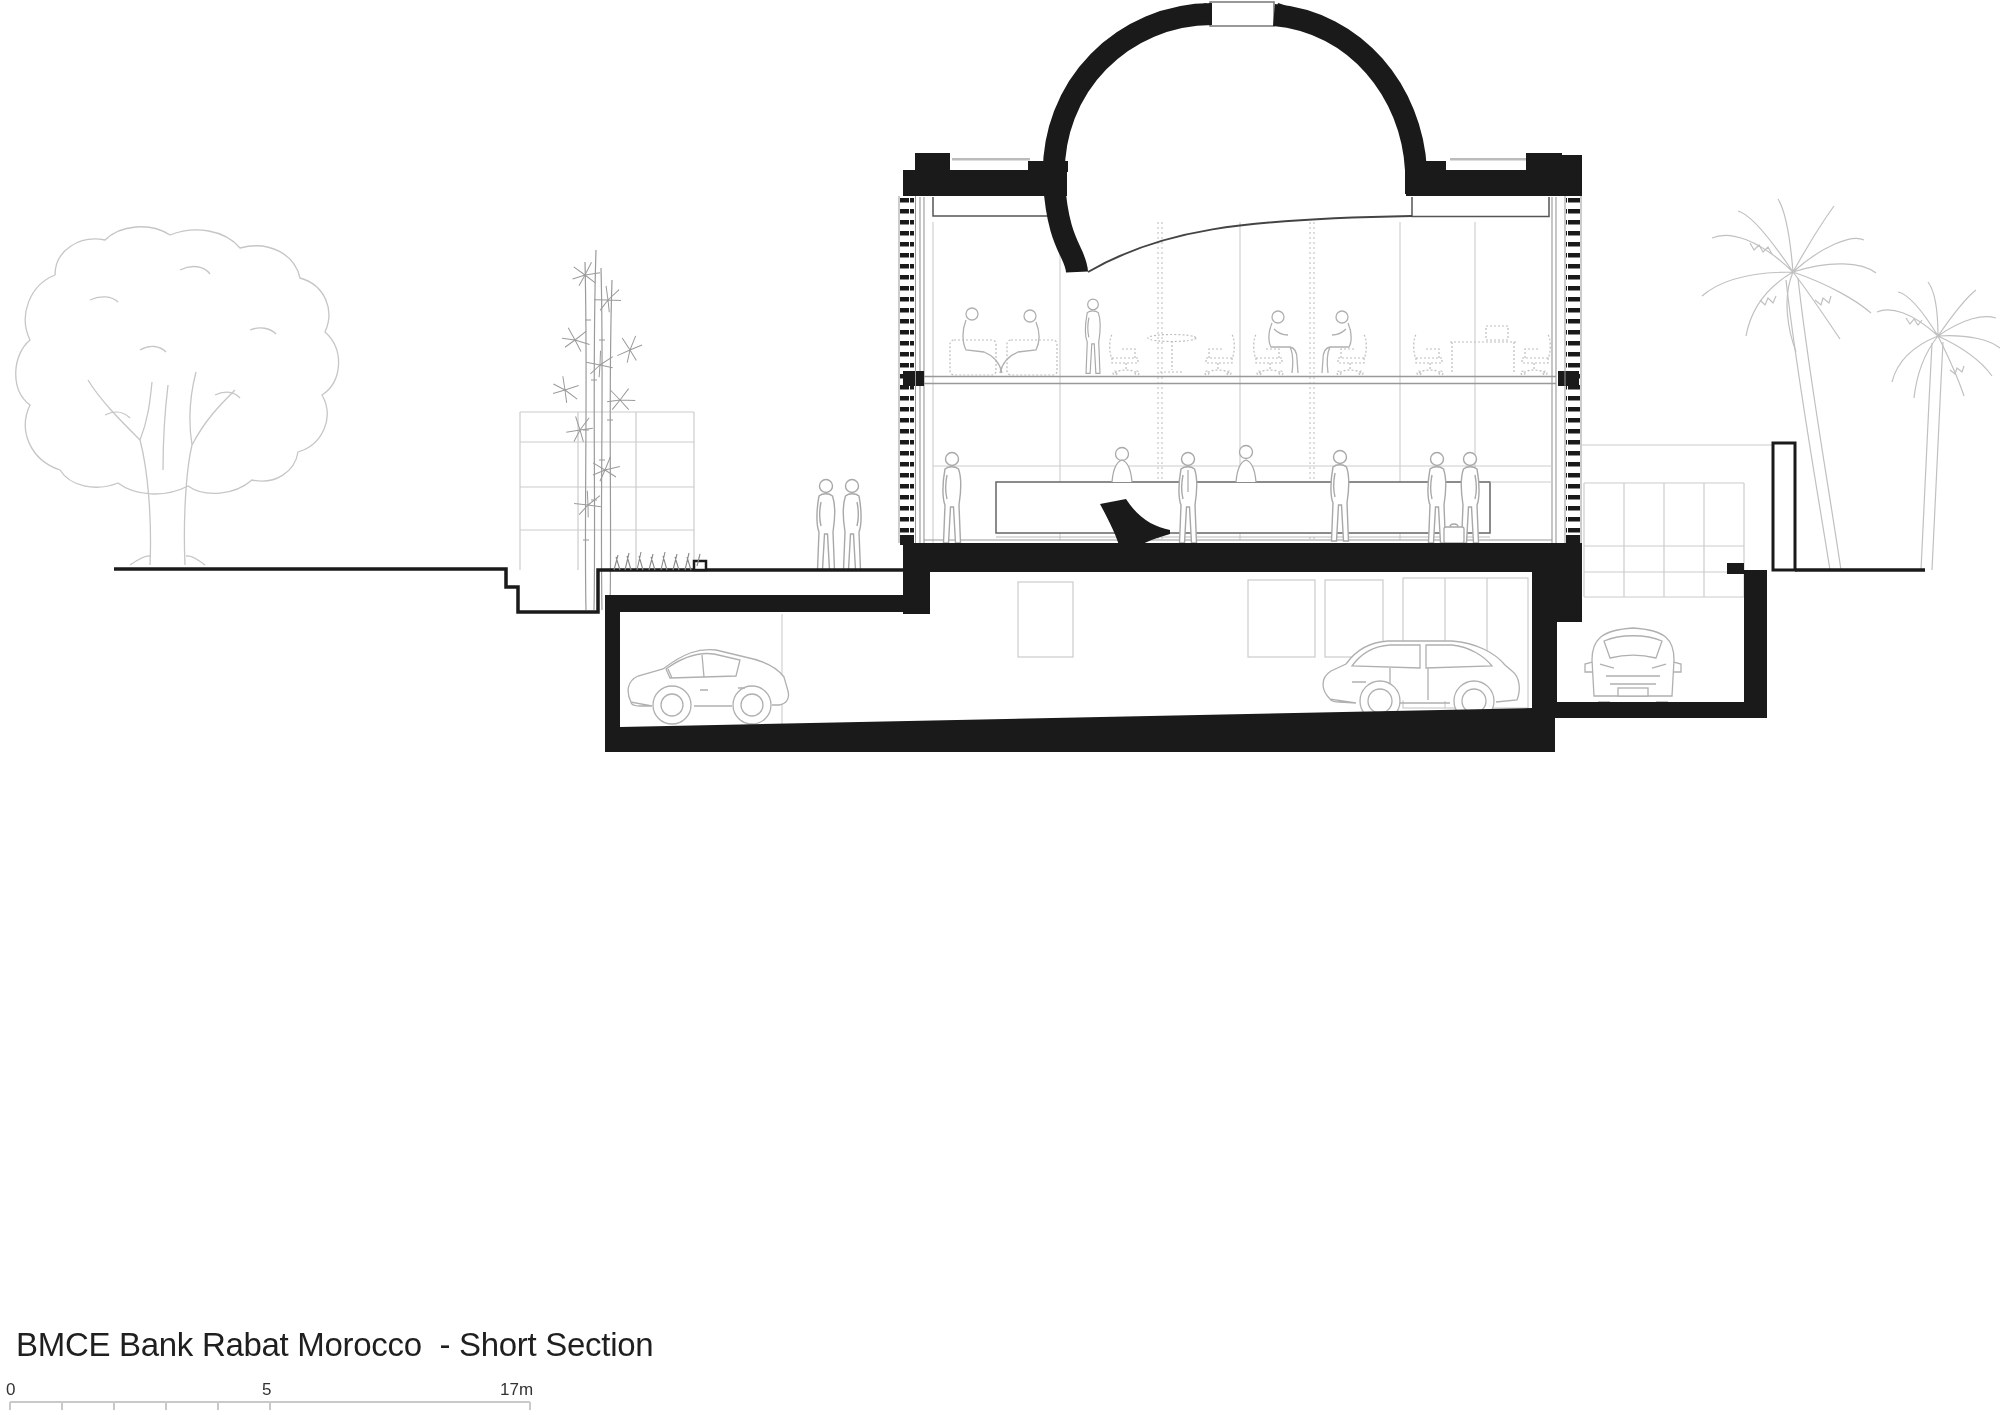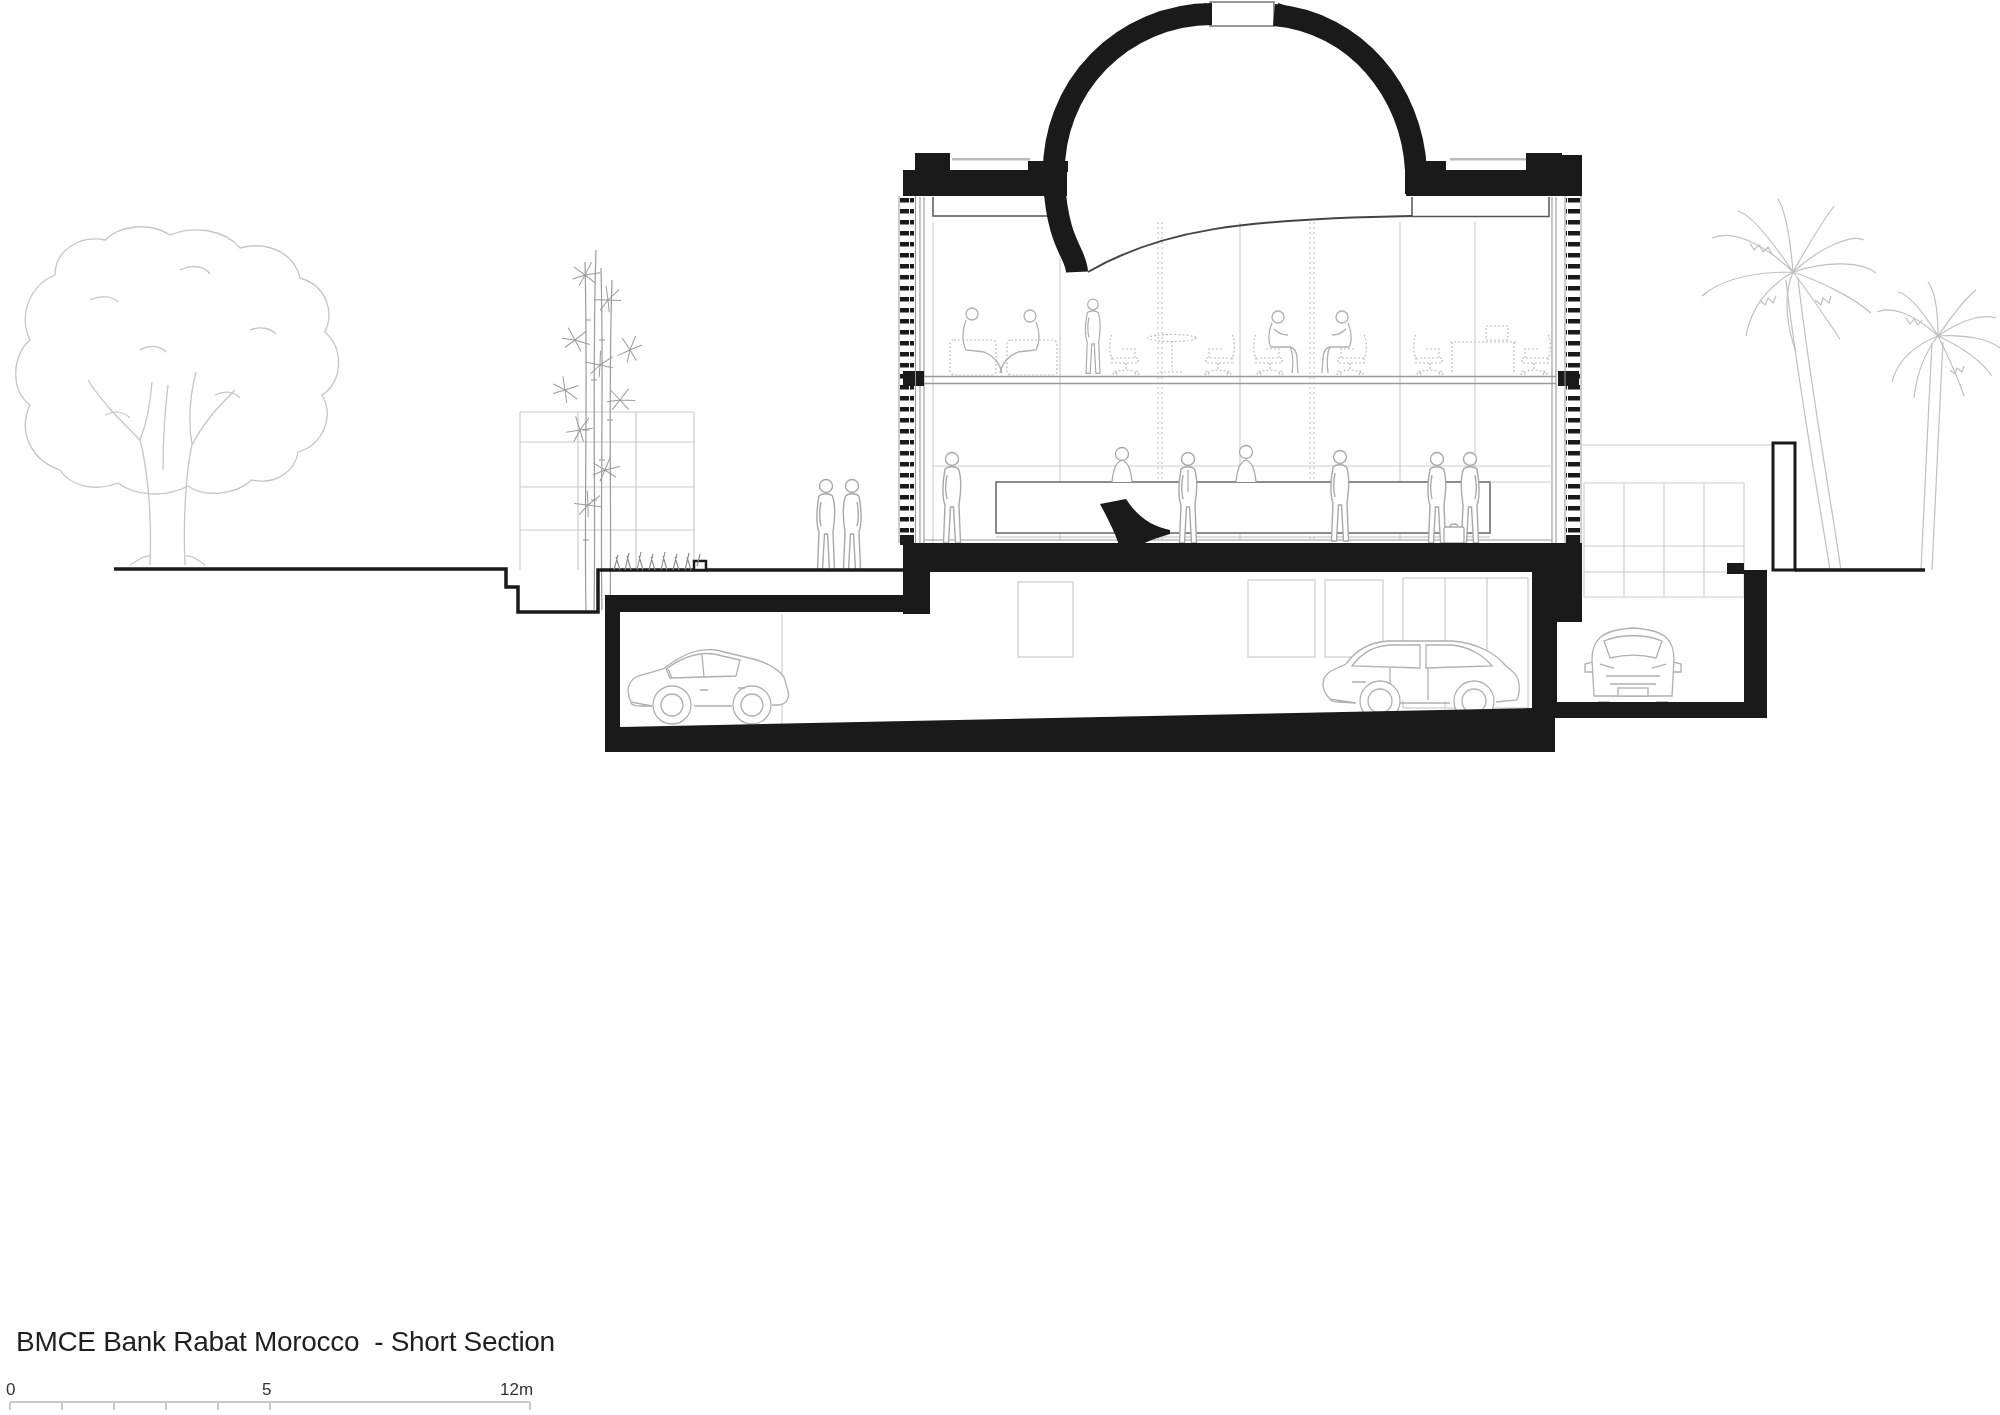--- a/index.html
+++ b/index.html
@@ -1,19 +1,19 @@
 <!DOCTYPE html>
 <html><head>
 <meta charset="utf-8">
 <style>
   html,body{margin:0;padding:0;background:#fff;}
   #canvas{position:relative;width:2000px;height:1415px;background:#ffffff;overflow:hidden;
           font-family:"Liberation Sans", sans-serif;}
   #drawing{position:absolute;left:0;top:0;}
-  .title{position:absolute;left:16px;top:1326px;font-size:28px;color:#1f1f1f;
+  .title{position:absolute;left:16px;top:1326px;font-size:33px;color:#1f1f1f;
          letter-spacing:-0.3px;white-space:pre;}
   .scale-label{position:absolute;top:1380px;font-size:17px;color:#333;}
   .sl-0{left:6px;} .sl-5{left:262px;} .sl-10{left:500px;}
 </style>
 </head>
 <body>
 
 <div id="canvas">
 
 <svg id="drawing" width="2000" height="1415" viewBox="0 0 2000 1415" xmlns="http://www.w3.org/2000/svg">
@@ -269,15 +269,15 @@
 
   <g stroke="#c9c9c9" stroke-width="2" fill="none">
     <path d="M 10 1402 L 530 1402"></path>
     <path d="M 10 1402 L 10 1410 M 62 1402 L 62 1410 M 114 1402 L 114 1410 M 166 1402 L 166 1410 M 218 1402 L 218 1410 M 270 1402 L 270 1410 M 530 1402 L 530 1410"></path>
   </g>
 </svg>
 
 <div class="title">BMCE Bank Rabat Morocco  - Short Section</div>
 <div class="scale-label sl-0">0</div>
 <div class="scale-label sl-5">5</div>
-<div class="scale-label sl-10">12m</div>
+<div class="scale-label sl-10">17m</div>
 
 </div>
 
 </body></html>

